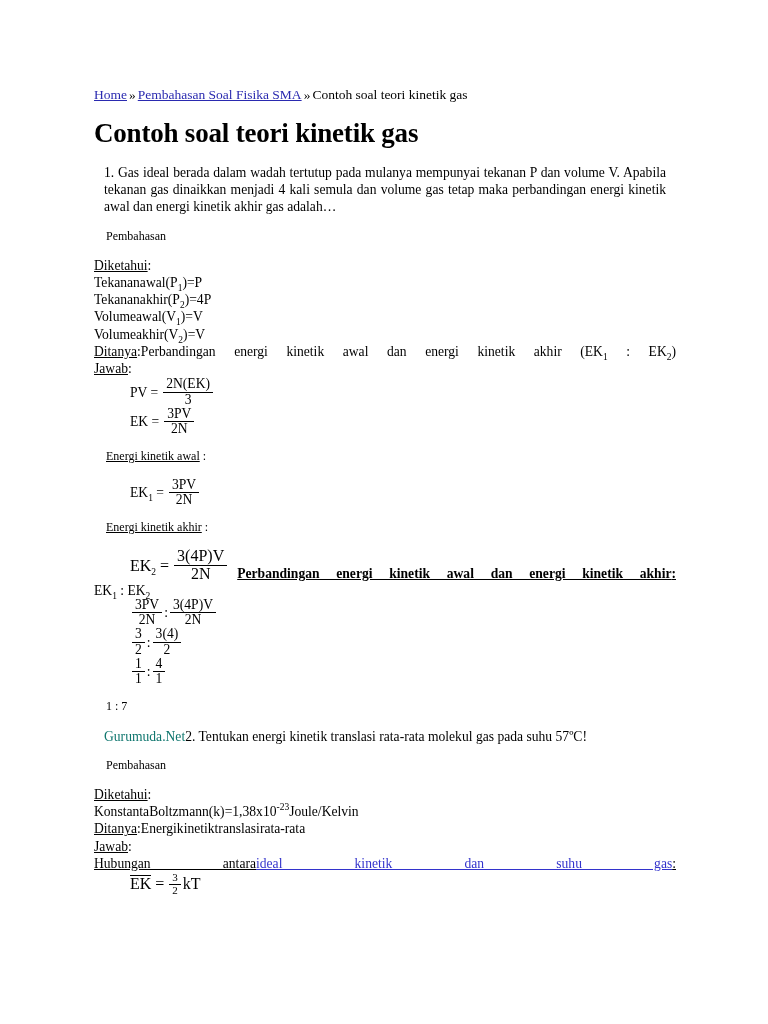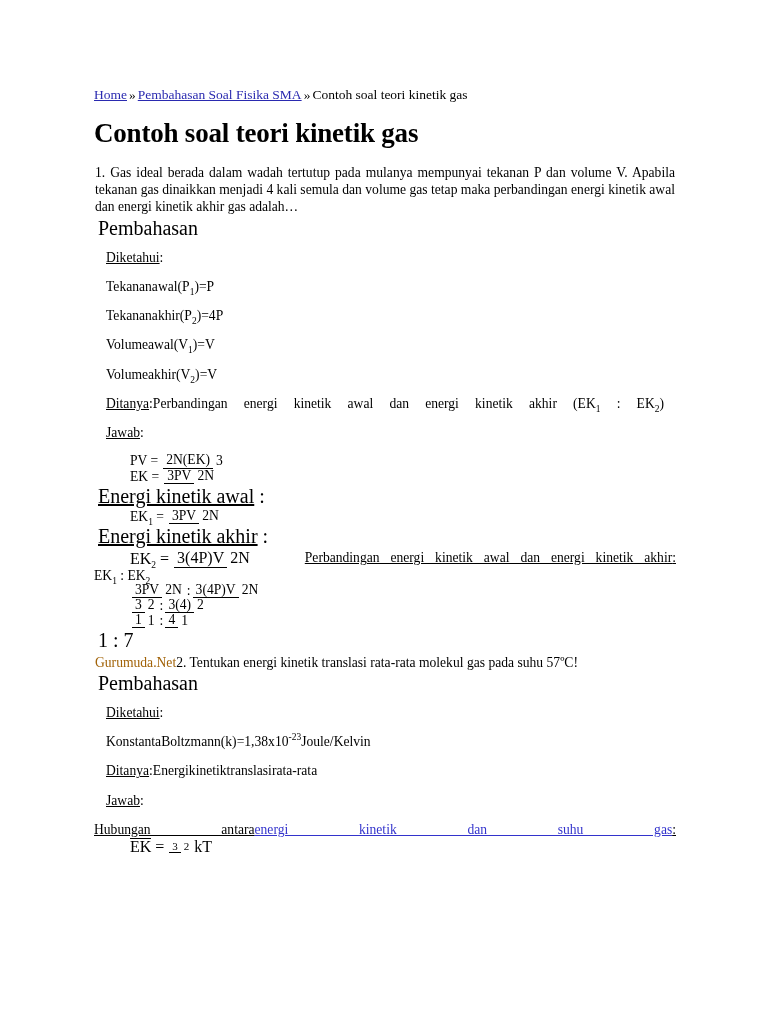--- a/index.html
+++ b/index.html
@@ -53,48 +53,48 @@
     line-height: 32px;
     letter-spacing: -0.2px;
     margin: 14px 0 15px 0;
   }
 
   
   .para {
     font-size: 13.6px;
     line-height: 17.2px;
     text-align: justify;
-    margin: 1px;
+    margin: 10px;
   }
   .plain {
-    font-size: 20px;
+    font-size: 12px;
     line-height: 17.2px;
     text-align: left;
-    margin: 4px;
+    margin: 12px;
   }
   .u {
     text-decoration: underline;
     text-align: center;
   }
   .uline-row {
     font-size: 13.6px;
     line-height: 17.2px;
     display: block;
     text-align: justify;
     text-align-last: justify;
     text-decoration: underline;
     margin: 0;
   }
   .row-just {
     font-size: 13.6px;
     line-height: 17.2px;
     display: block;
     text-align: justify;
     text-align-last: justify;
-    margin: 12px;
+    margin: 0;
   }
   .row-just > .u-seg {
     text-decoration: underline;
   }
   a.inlink {
     color: #3333cc;
     text-decoration: underline;
   }
   sub, sup {
     font-size: 9.5px;
@@ -110,21 +110,21 @@
     display: block;
   }
   .eq-row {
     display: flex;
     align-items: center;
     white-space: nowrap;
     margin-left: 36px;
   }
   .frac {
     display: inline-flex;
-    flex-direction: row;
+    flex-direction: column;
     align-items: center;
     vertical-align: middle;
     margin: 0 2px;
     line-height: 1.05;
     text-align: center;
   }
   .frac .num {
     padding: 0 3px;
     border-bottom: 1.4px solid #000;
   }
@@ -138,33 +138,33 @@
     border-top: 1.4px solid #000;
     padding-top: 0px;
     display: inline-block;
     line-height: 1.05;
   }
   .lead {
     padding-right: 3px;
   }
 
   .watermark {
-    color: #a16207;
+    color: #0f766e;
     font-size: 13.6px;
   }
 
   .eq-inline-wrap {
     display: flex;
     align-items: flex-end;
-    gap: 42px;
   }
   .eq-inline-wrap .tail {
     flex: 1;
     padding-left: 8px;
     padding-bottom: 1px;
+    font-weight: bold;
   }
 </style>
 </head>
 <body>
 
 <div class="page">
   <div class="content">
 
     <div class="breadcrumb">
       <a href="#">Home</a><span class="sep">»</span><a href="#">Pembahasan Soal Fisika SMA</a><span class="sep">»</span><span class="current">Contoh soal teori kinetik gas</span>
@@ -311,21 +311,21 @@
     </div>
 
     <div class="row-just">
       <span class="u-seg">Ditanya</span><span>:</span><span>Energi</span><span>kinetik</span><span>translasi</span><span>rata-rata</span>
     </div>
 
     <div class="row-just">
       <span class="u-seg">Jawab</span><span>:</span>
     </div>
 
-    <div class="uline-row"><span>Hubungan antara</span><a href="#" class="inlink">energi kinetik dan suhu gas</a><span>:</span></div>
+    <div class="uline-row"><span>Hubungan antara</span><a href="#" class="inlink">ideal kinetik dan suhu gas</a><span>:</span></div>
 
     <div class="eq-inline-wrap">
       <span class="eq-row">
         <span class="lead"><span class="ovl">EK</span> <span>=</span></span>
         <span class="frac small">
           <span class="num">3</span>
           <span class="den">2</span>
         </span>
         <span>kT</span>
       </span>

